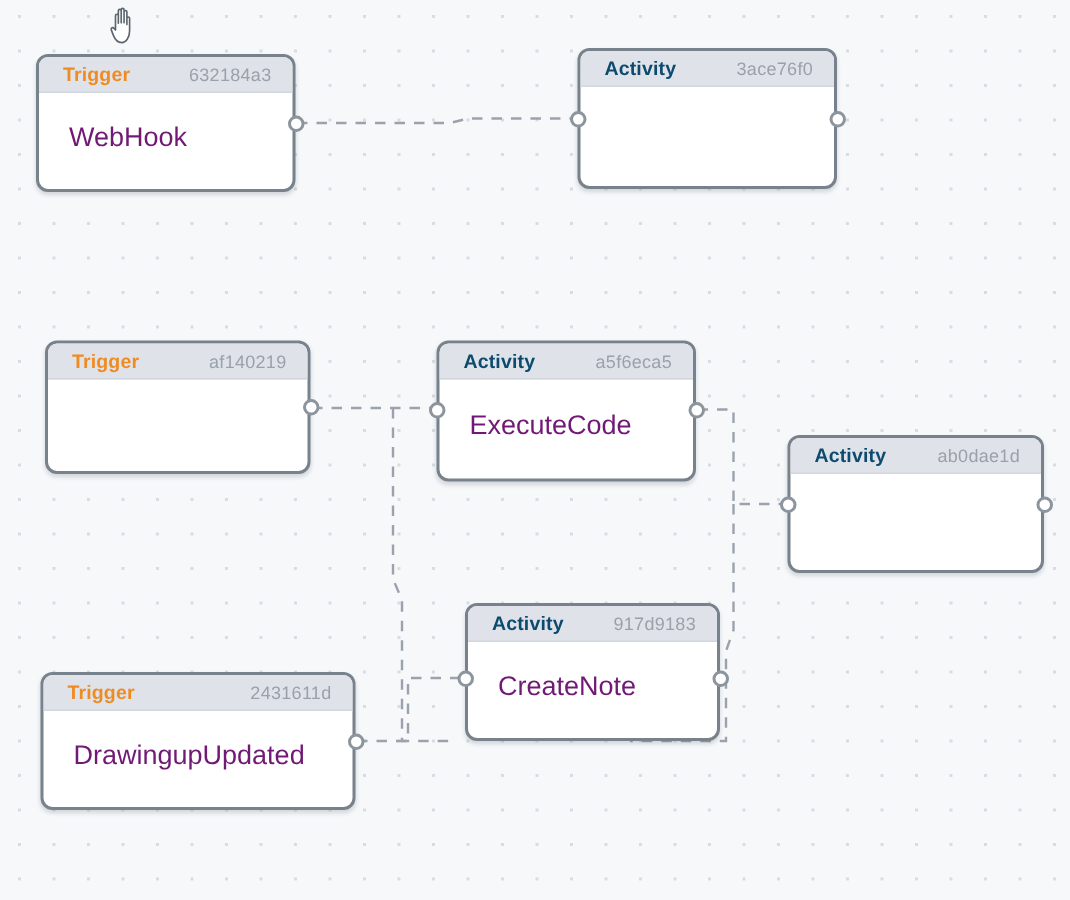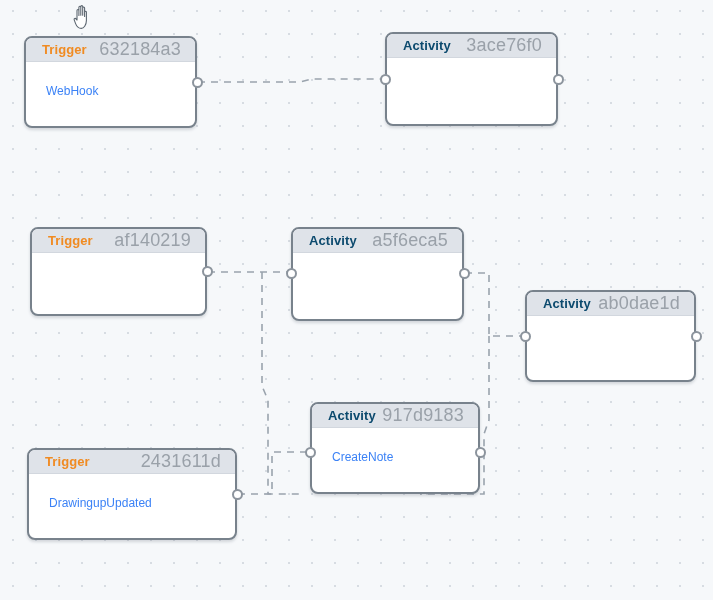--- a/index.html
+++ b/index.html
@@ -65,33 +65,33 @@
   }
   .node-kind {
     font-weight: bold;
     letter-spacing: 0.1px;
   }
   .kind-trigger { color: #f08b22; }
   .kind-activity { color: #0c4a6e; }
   .node-id {
     margin-left: auto;
     color: #9aa1a9;
-    font-size: 18px;
+    font-size: 12px;
     letter-spacing: 0.2px;
   }
   .node-body {
     display: flex;
     align-items: center;
     height: calc(100% - 24px);
     padding: 0 0 6px 20px;
     box-sizing: border-box;
   }
   .node-title {
-    font-size: 12px;
-    color: #3b82f6;
+    font-size: 18px;
+    color: #701a75;
     line-height: 1;
     white-space: nowrap;
   }
 
   
   .port {
     position: absolute;
     width: 11px;
     height: 11px;
     box-sizing: border-box;
@@ -141,20 +141,23 @@
       <div class="node" style="left: 30px; top: 227px; width: 177px; height: 89px;">
         <div class="node-header">
           <span class="node-kind kind-trigger">Trigger</span>
           <span class="node-id">af140219</span>
         </div>
       </div>
       <div class="node" style="left: 291px; top: 227px; width: 173px; height: 94px;">
         <div class="node-header">
           <span class="node-kind kind-activity">Activity</span>
           <span class="node-id">a5f6eca5</span>
+        </div>
+        <div class="node-body">
+          <span class="node-title">ExecuteCode</span>
         </div>
       </div>
       <div class="node" style="left: 525px; top: 290px; width: 171px; height: 92px;">
         <div class="node-header">
           <span class="node-kind kind-activity">Activity</span>
           <span class="node-id">ab0dae1d</span>
         </div>
       </div>
       <div class="node" style="left: 310px; top: 402px; width: 170px; height: 92px;">
         <div class="node-header">

